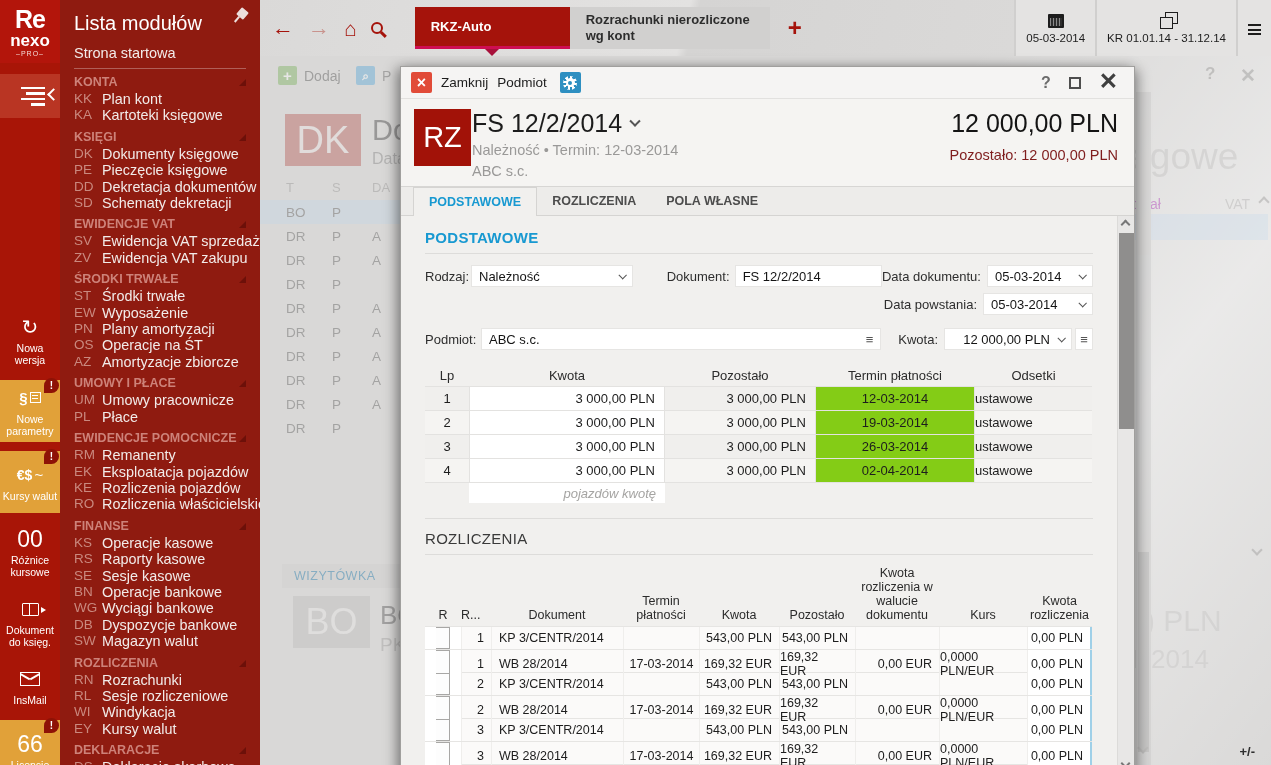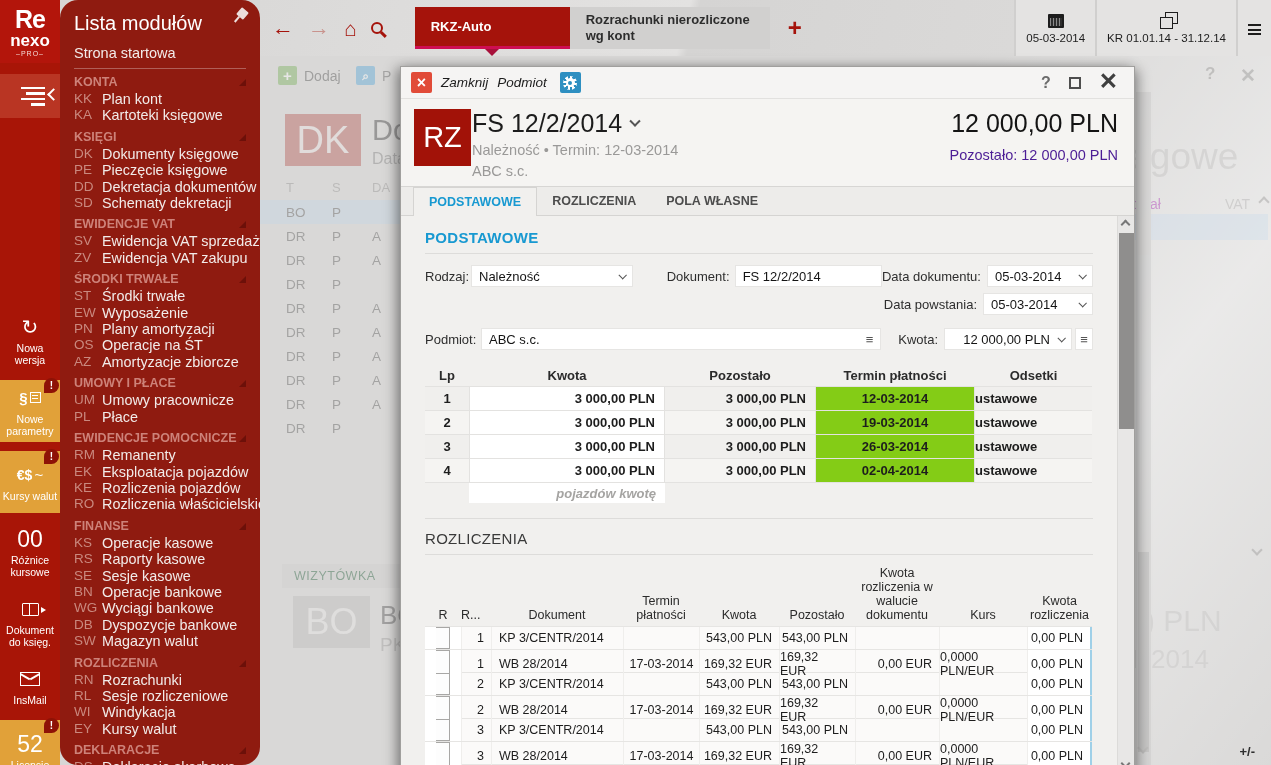--- a/index.html
+++ b/index.html
@@ -42,21 +42,21 @@
   .bk::before{content:"";position:absolute;left:6px;top:0;bottom:0;width:1.5px;background:#fff;}
   .bk::after{content:"";position:absolute;right:-8px;top:3px;border-left:5px solid #fff;
       border-top:3px solid transparent;border-bottom:3px solid transparent;}
   .ml{width:20px;height:14px;border:1.5px solid #fff;position:relative;overflow:hidden;}
   .ml::before,.ml::after{content:"";position:absolute;top:-1px;width:13px;height:1.5px;background:#fff;}
   .ml::before{left:-2px;transform:rotate(30deg);transform-origin:left top;}
   .ml::after{right:-2px;transform:rotate(-30deg);transform-origin:right top;}
 
   
   #module-panel{position:absolute;left:60px;top:0;width:200px;height:765px;background:#8f1b10;
-        padding:12px 0 0 14px;color:#fff;overflow:hidden;z-index:2;border-radius:18px;}
+        padding:12px 0 0 14px;color:#fff;overflow:hidden;z-index:2;}
   #panel-title{font-size:20px;font-weight:300;color:#fff;margin-bottom:10px;}
   .pin{position:absolute;top:9px;right:13px;width:9px;height:9px;background:#ecdedc;border-radius:1px;
        transform:rotate(40deg);}
   .pin::after{content:"";position:absolute;left:3.2px;top:8.5px;width:2px;height:7px;background:#ecdedc;}
   #home-item{font-size:14.5px;color:#f3ecea;padding-bottom:7px;margin-right:14px;
        border-bottom:1px solid rgba(255,255,255,.3);}
   .sec-h{position:relative;margin:6px 14px 1px 0;font-size:12.5px;font-weight:bold;color:#cd8279;height:15px;}
   .tri{position:absolute;right:0;top:4px;width:0;height:0;border-left:7px solid transparent;
        border-bottom:7px solid #6d1009;}
   .mitem{display:flex;gap:5px;line-height:16.4px;font-size:14.4px;white-space:nowrap;}
@@ -110,21 +110,21 @@
        font-size:38px;display:flex;align-items:center;justify-content:center;font-weight:400;}
   #bg-title{position:absolute;left:112px;top:58px;font-size:29px;color:#333;}
   #bg-sub{position:absolute;left:112px;top:94px;font-size:16px;color:#777;}
   #bg-cols{position:absolute;left:0;top:124px;width:140px;display:grid;grid-template-columns:46px 40px 44px;
        padding-left:26px;font-size:13px;color:#8d8c8b;}
   #bgrows{position:absolute;left:0;top:144px;width:140px;}
   .bgrow{display:grid;grid-template-columns:46px 40px 44px;padding-left:26px;height:24px;align-items:center;
        font-size:13.5px;color:#4e4e4e;}
   .bgrow.sel{background:#c3d6e8;}
   #bg-viz{position:absolute;left:22px;top:508px;width:120px;height:24px;background:#d0cfce;
-       font-size:12.5px;color:#14532d;display:flex;align-items:center;padding-left:12px;letter-spacing:.5px;}
+       font-size:12.5px;color:#0369a1;display:flex;align-items:center;padding-left:12px;letter-spacing:.5px;}
   #bg-bo{position:absolute;left:33px;top:540px;width:77px;height:52px;background:#bab9b8;color:#e9e8e7;
        font-size:36px;display:flex;align-items:center;justify-content:center;}
   #bg-bo-l1{position:absolute;left:120px;top:544px;font-size:26px;color:#4a4a4a;}
   #bg-bo-l2{position:absolute;left:120px;top:578px;font-size:19px;color:#9a9998;}
   #bg-help{position:absolute;left:945px;top:8px;font-size:17px;font-weight:bold;color:#8a8988;}
   #bg-x{position:absolute;left:980px;top:8px;font-size:19px;font-weight:bold;color:#8a8988;}
   #bg-ksiegowe{position:absolute;left:824px;top:80px;font-size:37px;font-weight:300;color:#bdbcbb;}
   #bg-rc1{position:absolute;left:872px;top:140px;font-size:14px;color:#a21caf;}
   #bg-rc2{position:absolute;left:965px;top:140px;font-size:14px;color:#a9a8a7;}
   .chev-up{width:8px;height:8px;border-left:2px solid #8f8e8d;border-top:2px solid #8f8e8d;transform:rotate(45deg);}
@@ -138,21 +138,21 @@
   #bg-chv2{position:absolute;left:993px;top:490px;}
   #bg-chv3{position:absolute;left:879px;top:688px;}
   #bg-pm{position:absolute;right:16px;bottom:6px;font-size:13px;color:#2f2f2f;font-weight:bold;}
 
   
   #dlg{position:absolute;left:400px;top:66px;width:735px;height:710px;background:#f1f0ee;
        border:1px solid #a09f9d;box-shadow:-4px 2px 12px rgba(0,0,0,.35),4px 4px 12px rgba(0,0,0,.3);z-index:5;}
   #dtoolbar{height:31px;display:flex;align-items:center;gap:9px;padding:0 10px;background:#f5f4f3;}
   #btn-close-red{width:21px;height:21px;background:#e14b38;border-radius:2px;color:#fff;font-size:16px;
        font-weight:bold;display:flex;align-items:center;justify-content:center;line-height:1;}
-  .dtb-lbl{font-size:13.5px;color:#1d1d1d;font-style:italic;}
+  .dtb-lbl{font-size:13.5px;color:#1d1d1d;}
   #btn-gear{width:21px;height:21px;background:#2e8fc1;border-radius:2px;display:flex;align-items:center;justify-content:center;margin-left:4px;}
   .gear{width:14px;height:14px;border-radius:50%;position:relative;
        background:repeating-conic-gradient(#fff 0 24deg,rgba(255,255,255,0) 24deg 45deg);}
   .gear::before{content:"";position:absolute;inset:2.5px;border-radius:50%;background:#fff;}
   .gear::after{content:"";position:absolute;inset:5px;border-radius:50%;background:#2e8fc1;}
   #dwin-ctrls{margin-left:auto;display:flex;align-items:center;gap:18px;padding-right:6px;}
   #dlg-help{font-size:16px;font-weight:bold;color:#6b6b6b;}
   #dlg-max{width:12px;height:12px;border:2px solid #4e4e4e;}
   #dlg-x{font-size:23px;font-weight:bold;color:#3f3f3f;line-height:1;margin-top:-3px;}
 
@@ -161,21 +161,21 @@
   #rz-badge{width:57px;height:57px;background:#a21208;color:#fff;font-size:29px;flex:none;
        display:flex;align-items:center;justify-content:center;}
   #dh-left{flex:1;min-width:0;}
   #dh-title{font-size:25px;color:#1c1c1c;display:flex;align-items:center;gap:9px;}
   .chv-sm{width:8px;height:8px;border-right:2px solid #555;border-bottom:2px solid #555;
        transform:rotate(45deg) translate(-2px,-2px);display:inline-block;}
   #dh-sub{font-size:14.5px;color:#9a9998;margin-top:4px;}
   #dh-party{font-size:14.5px;color:#9a9998;margin-top:5px;}
   #dh-right{margin-left:auto;text-align:right;flex:none;}
   #dh-amount{font-size:25px;color:#141414;}
-  #dh-remaining{font-size:14.5px;color:#4c1d95;margin-top:9px;}
+  #dh-remaining{font-size:14.5px;color:#7f1d1d;margin-top:9px;}
 
   #dtabs{height:29px;background:#edecea;border-bottom:1px solid #d5d4d2;display:flex;padding-left:12px;}
   .dtab{padding:0 15px;display:flex;align-items:center;font-size:12.5px;font-weight:bold;color:#4c4c4c;}
   .dtab.act{background:#f1f0ee;color:#1899d1;border:1px solid #d5d4d2;border-bottom:none;margin-bottom:-1px;}
 
   #dcontent{position:relative;height:559px;padding:13px 41px 0 24px;overflow:hidden;}
   #vsb{position:absolute;right:0;top:0;bottom:0;width:17px;background:#e8e7e6;border-left:1px solid #dcdbd9;}
   #vsb .up{position:absolute;top:5px;left:4px;}
   #vsb .dn{position:absolute;bottom:8px;left:4px;}
   #vsb .thumb{position:absolute;left:1px;top:17px;width:15px;height:196px;background:#8f8e8d;}
@@ -190,21 +190,21 @@
   .flbl{flex:none;}
   .fld{height:22px;background:#fff;border:1px solid #e6e5e3;display:flex;align-items:center;
        padding:0 7px;font-size:13px;color:#141414;}
   .fld .chv-dd{margin-left:auto;width:6px;height:6px;border-right:1.6px solid #555;border-bottom:1.6px solid #555;
        transform:rotate(45deg) translateY(-1px);}
   .fld .eqv{margin-left:auto;color:#555;font-size:13px;font-weight:bold;}
   .eq-out{width:18px;height:22px;background:#fff;border:1px solid #e6e5e3;margin-left:3px;display:flex;
        align-items:center;justify-content:center;color:#555;font-weight:bold;font-size:13px;}
 
   
-  .t1g{display:grid;grid-template-columns:44px 196px 150px 160px 1fr;font-weight:bold;}
+  .t1g{display:grid;grid-template-columns:44px 196px 150px 160px 1fr;}
   #t1{margin-top:14px;width:667px;font-size:13px;color:#1d1d1d;}
   .t1h{height:22px;align-items:center;text-align:center;color:#2b2b2b;}
   .t1r{height:24px;align-items:center;background:#f0efed;border-top:1px solid #e3e2e0;}
   .t1r:nth-child(odd){background:#f5f4f2;}
   .t1r .c0{text-align:center;}
   .t1r .c1{background:#fff;border-left:1px solid #e3e2e0;border-right:1px solid #e3e2e0;
        text-align:right;padding-right:9px;height:100%;display:flex;align-items:center;justify-content:flex-end;}
   .t1r .c2{text-align:right;padding-right:9px;}
   .t1r .c3{background:#84cc16;border-left:1px solid #e3e2e0;border-right:1px solid #e3e2e0;
        text-align:center;height:100%;display:flex;align-items:center;justify-content:center;}
@@ -280,21 +280,21 @@
           </div>
           <div class="tlbl">Dokument do księg.</div>
         </div>
         <div class="tile red">
           <div class="ic ic-mail-icon">
             <span class="ml"></span>
           </div>
           <div class="tlbl">InsMail</div>
         </div>
         <div class="tile orange">
-          <div class="tnum">52</div>
+          <div class="tnum">66</div>
           <div class="tlbl">Licencje</div>
           <div class="tbadge">!</div>
         </div>
       </div>
   </div>
 
   <div id="module-panel">
     <span class="pin"></span>
     <div id="panel-title">Lista modułów</div>
     <div id="home-item">Strona startowa</div>

